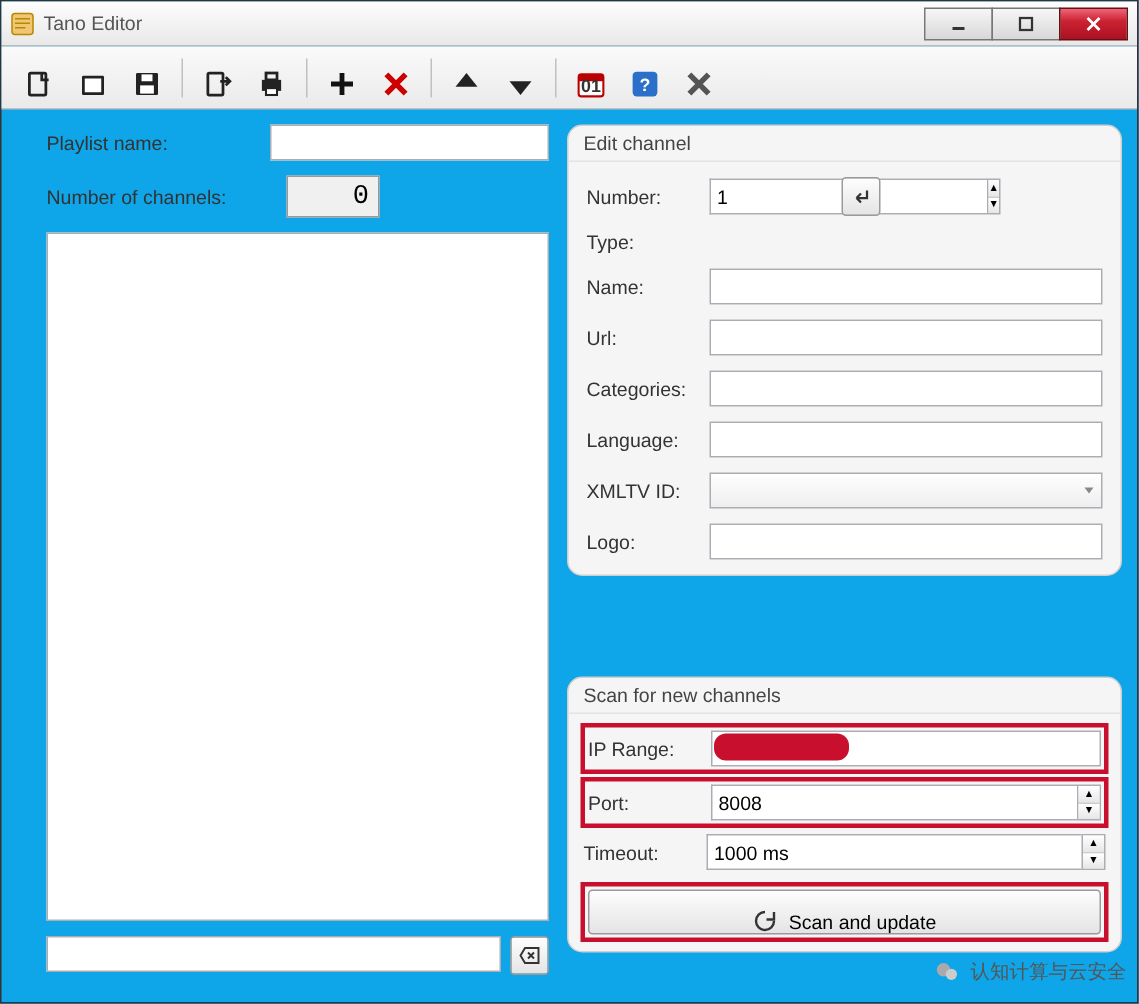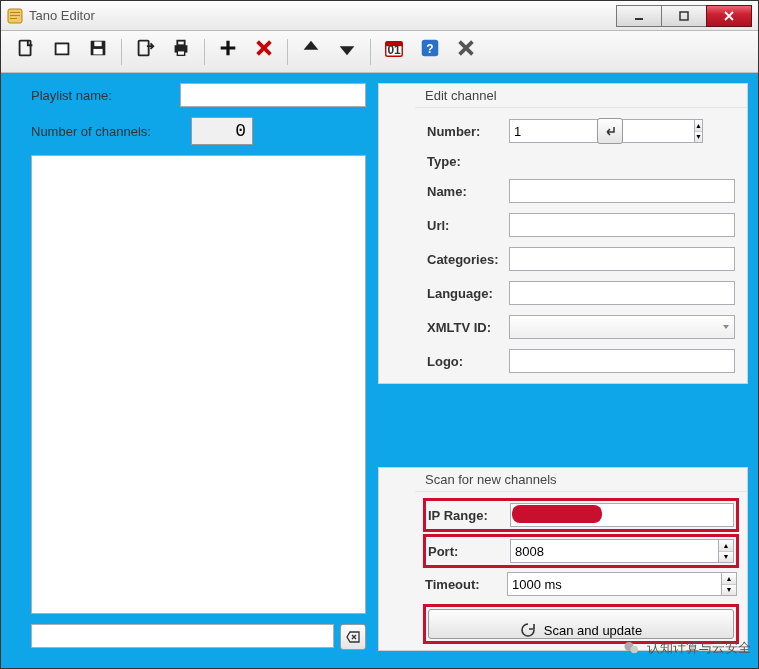--- a/index.html
+++ b/index.html
@@ -11,21 +11,21 @@
 .titlebar { height: 30px; background: linear-gradient(#fdfdfd,#e8e8e8); display: flex; align-items: center; padding: 0 6px; border-bottom: 1px solid #bbb; }
 .titlebar .appicon { width: 16px; height: 16px; margin-right: 6px; }
 .titlebar .title { color: #555; flex: 1; }
 .winbtns { display: flex; gap: 0; }
 .winbtn { width: 46px; height: 22px; display: flex; align-items: center; justify-content: center; border: 1px solid #777; background: linear-gradient(#f6f6f6,#d8d8d8); margin-left: -1px; }
 .winbtn.close { background: linear-gradient(#e67,#c23 40%,#a12); border-color: #611; }
 .winbtn svg { width: 12px; height: 12px; }
 
 
 .toolbar { height: 42px; background: linear-gradient(#fafafa,#eaeaea); border-bottom: 1px solid #c0c0c0; display: flex; align-items: center; padding: 2px 10px; gap: 6px; }
-.tbtn { width: 30px; height: 30px; display: flex; align-items: flex-start; justify-content: center; border-radius: 3px; }
+.tbtn { width: 30px; height: 30px; display: flex; align-items: flex-end; justify-content: center; border-radius: 3px; }
 .tsep { width: 1px; height: 26px; background: #c0c0c0; margin: 0 2px; }
 .tbtn svg { width: 22px; height: 22px; }
 
 
 .body { flex: 1; display: flex; padding: 10px; gap: 12px; }
 .left { width: 355px; display: flex; flex-direction: column; padding-left: 20px; }
 .right { flex: 1; display: flex; flex-direction: column; gap: 8px; }
 
 .row { display: flex; align-items: center; margin-bottom: 10px; }
 .row label { width: 150px; color: #333; }
@@ -35,27 +35,27 @@
 .listbox { flex: 1; border: 1px solid #abadb3; background: #fff; margin-bottom: 10px; }
 
 .filterrow { display: flex; gap: 6px; margin-bottom: 8px; }
 .filterrow .textinput { flex: 1; }
 .iconbtn { width: 26px; height: 26px; border: 1px solid #9a9a9a; border-radius: 3px; background: linear-gradient(#fefefe,#e4e4e4); display: flex; align-items: center; justify-content: center; }
 
 .combo { height: 24px; border: 1px solid #abadb3; background: linear-gradient(#fff,#eee); display: flex; align-items: center; padding: 0 4px; position: relative; }
 .combo .arrow { width: 16px; height: 100%; display: flex; align-items: center; justify-content: center; position: absolute; right: 0; top: 0; }
 .combo span:first-child { flex: 1; }
 
-.groupbox { border: 1px solid #cfcfcf; background: #f5f5f5; border-radius: 0; margin-bottom: 7px; padding-left: 36px; }
+.groupbox { border: 1px solid #cfcfcf; background: #f5f5f5; border-radius: 10px; margin-bottom: 23px; }
 .groupbox > .gtitle { padding: 4px 10px; color: #444; border-bottom: 1px solid #e4e4e4; }
 .groupbox > .gbody { padding: 10px 12px; }
 
 .formrow { display: flex; align-items: center; margin-bottom: 10px; }
 .formrow:last-child { margin-bottom: 0; }
-.formrow label { width: 82px; color: #333; font-weight: bold; }
+.formrow label { width: 82px; color: #333; }
 .formrow .field { flex: 1; }
 .spinbox { display: flex; height: 24px; }
 .spinbox .textinput { flex: 1; border-right: none; }
 .spinbox .spins { width: 16px; border: 1px solid #abadb3; display: flex; flex-direction: column; }
 .spinbox .spins div { flex:1; display:flex; align-items:center; justify-content:center; background: linear-gradient(#fff,#e6e6e6); font-size: 7px; }
 .spinbox .spins div:first-child { border-bottom: 1px solid #ccc; }
 
 .highlight { outline: 3px solid #c8102e; outline-offset: -1px; padding: 3px; margin-bottom: 6px; }
 .highlight .formrow { margin-bottom: 0; }
 .highlight + .highlight { margin-top: 2px; }

